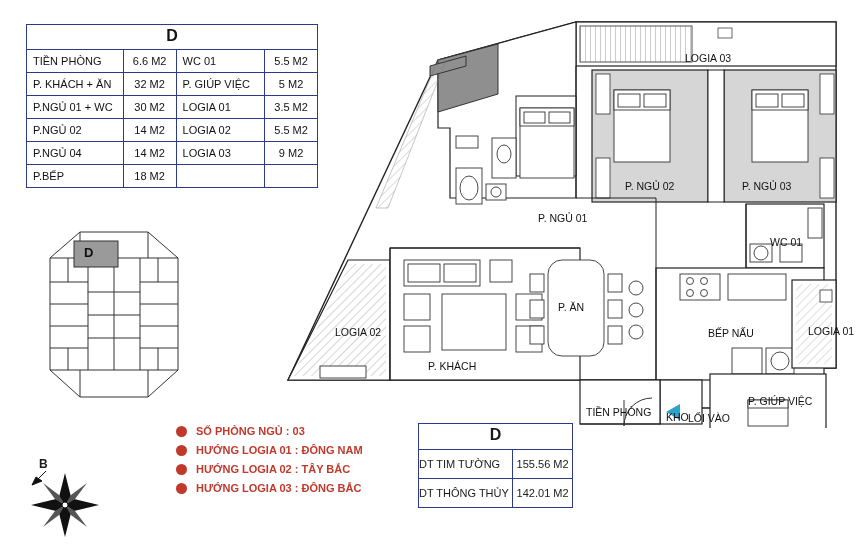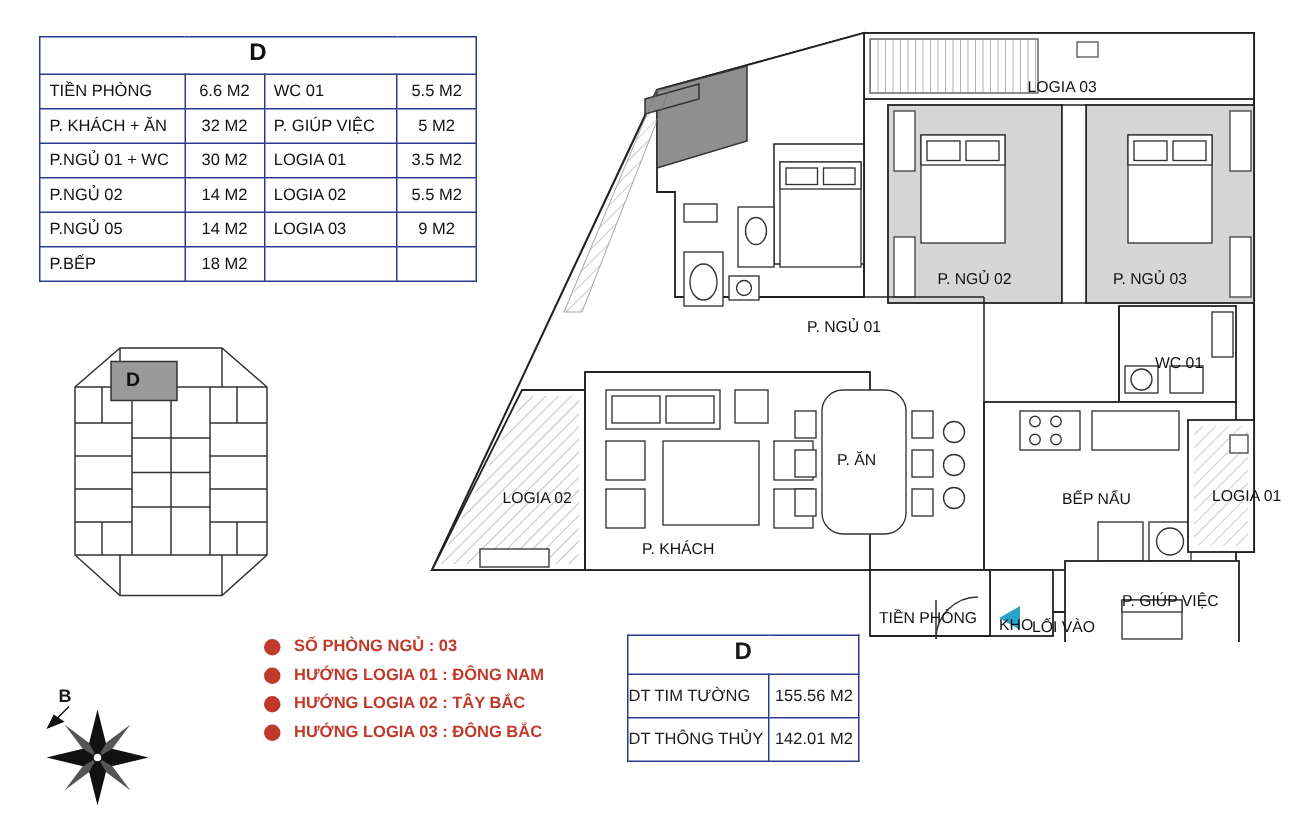--- a/index.html
+++ b/index.html
@@ -93,21 +93,21 @@
     <td class="c-name2">LOGIA 01</td>
     <td class="c-val2">3.5 M2</td>
   </tr>
   <tr>
     <td class="c-name">P.NGỦ 02</td>
     <td class="c-val">14  M2</td>
     <td class="c-name2">LOGIA 02</td>
     <td class="c-val2">5.5 M2</td>
   </tr>
   <tr>
-    <td class="c-name">P.NGỦ 05</td>
+    <td class="c-name">P.NGỦ 04</td>
     <td class="c-val">14  M2</td>
     <td class="c-name2">LOGIA 03</td>
     <td class="c-val2">9   M2</td>
   </tr>
   <tr>
     <td class="c-name">P.BẾP</td>
     <td class="c-val">18  M2</td>
     <td class="c-name2"></td>
     <td class="c-val2"></td>
   </tr>

